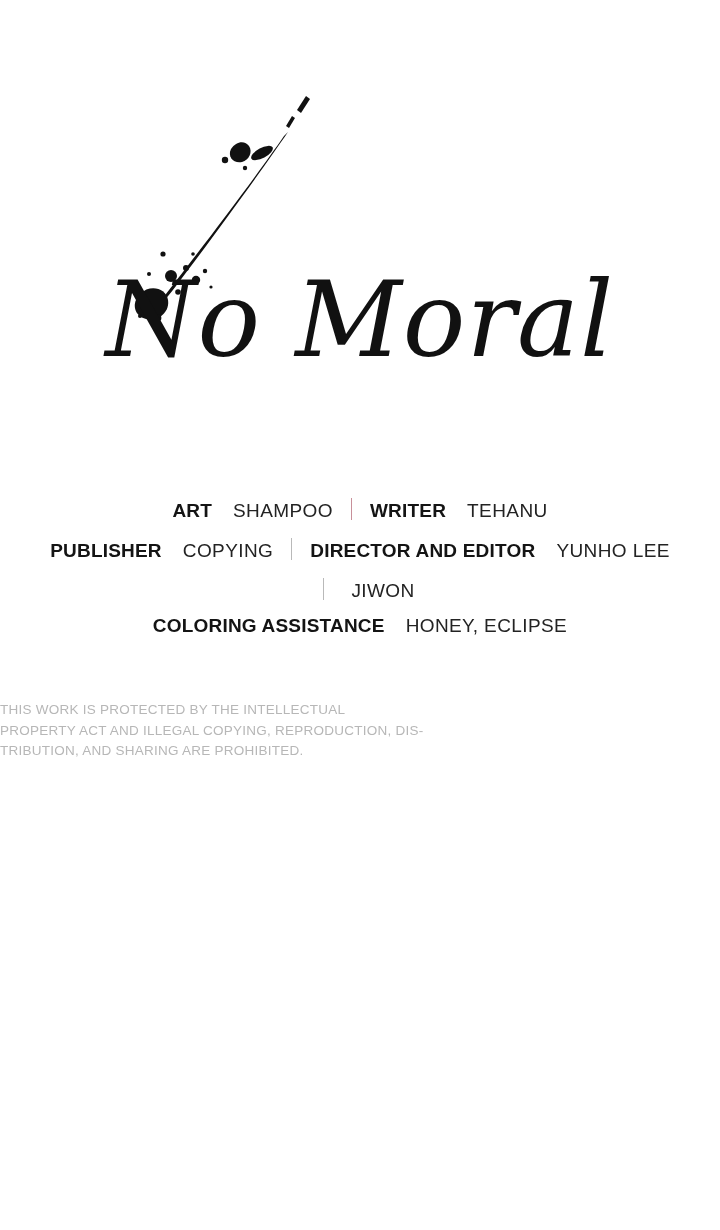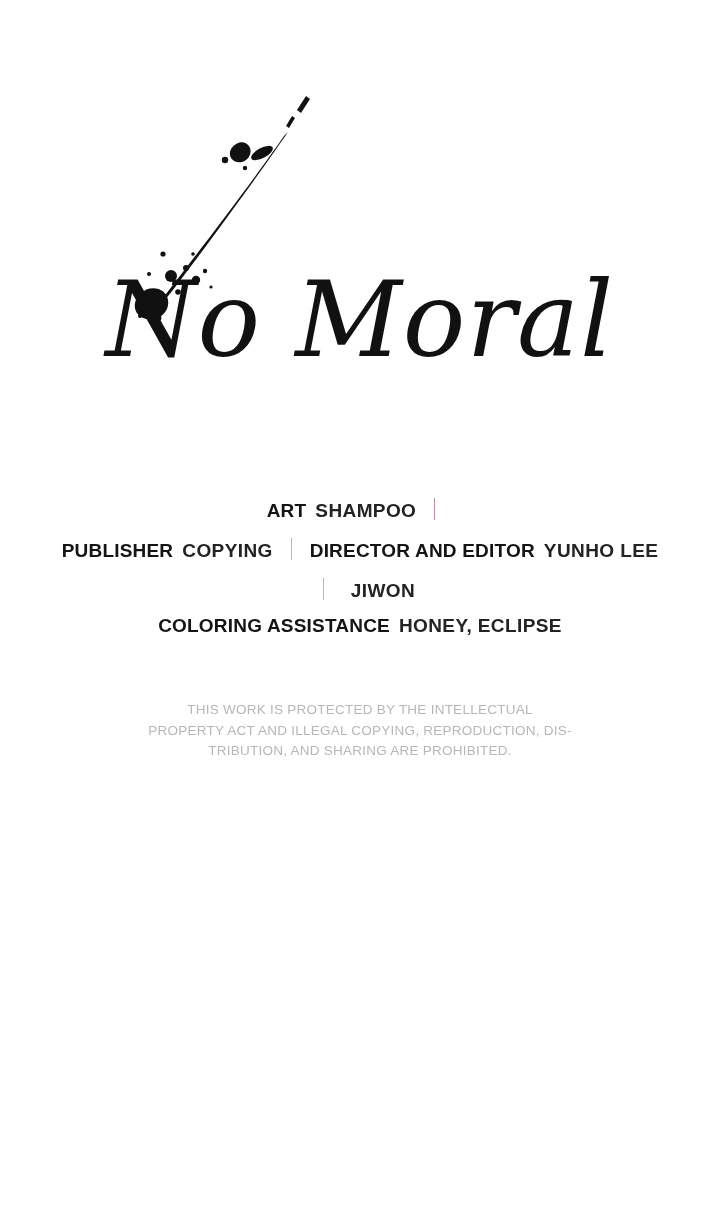--- a/index.html
+++ b/index.html
@@ -59,29 +59,30 @@
   .credit-row {
     display: flex;
     justify-content: center;
     align-items: baseline;
     margin-bottom: 13px;
     white-space: nowrap;
   }
   .credit-pair {
     display: inline-flex;
     align-items: baseline;
+    gap: 12px;
   }
   .credit-role {
     font-weight: 700;
     font-size: 19px;
     letter-spacing: 0.2px;
     color: #141414;
   }
   .credit-name {
-    font-weight: 700;
+    font-weight: 400;
     font-size: 19px;
     letter-spacing: 0.4px;
     color: #232323;
     margin-left: 9px;
   }
   .sep {
     display: inline-block;
     width: 1px;
     height: 22px;
     background: #c8909a;
@@ -92,21 +93,20 @@
   .sep.gray {
     background: #b9b9b9;
   }
 
   
   .legal {
     position: absolute;
     top: 700px;
     left: 0;
     width: 720px;
-    text-align: center;
     color: #b7b7b7;
     font-size: 13.5px;
     line-height: 1.52;
     letter-spacing: 0.25px;
   }
   .legal div {
     white-space: nowrap;
   }
 </style>
 </head>
@@ -144,20 +144,24 @@
 </div>
 
 <div class="credits">
 
   <div class="credit-row">
     <span class="credit-pair">
       <span class="credit-role">ART</span>
       <span class="credit-name">SHAMPOO</span>
     </span>
     <span class="sep"></span>
+    <span class="credit-pair">
+      <span class="credit-role">WRITER</span>
+      <span class="credit-name">TEHANU</span>
+    </span>
   </div>
 
   <div class="credit-row">
     <span class="credit-pair">
       <span class="credit-role">PUBLISHER</span>
       <span class="credit-name">COPYING</span>
     </span>
     <span class="sep gray"></span>
     <span class="credit-pair">
       <span class="credit-role">DIRECTOR AND EDITOR</span>

